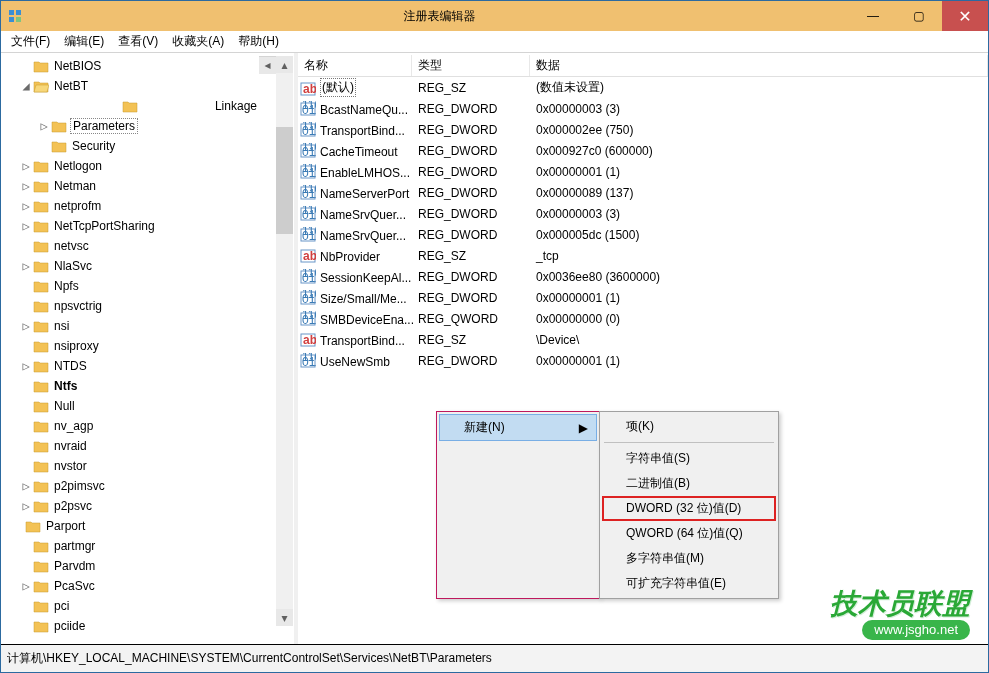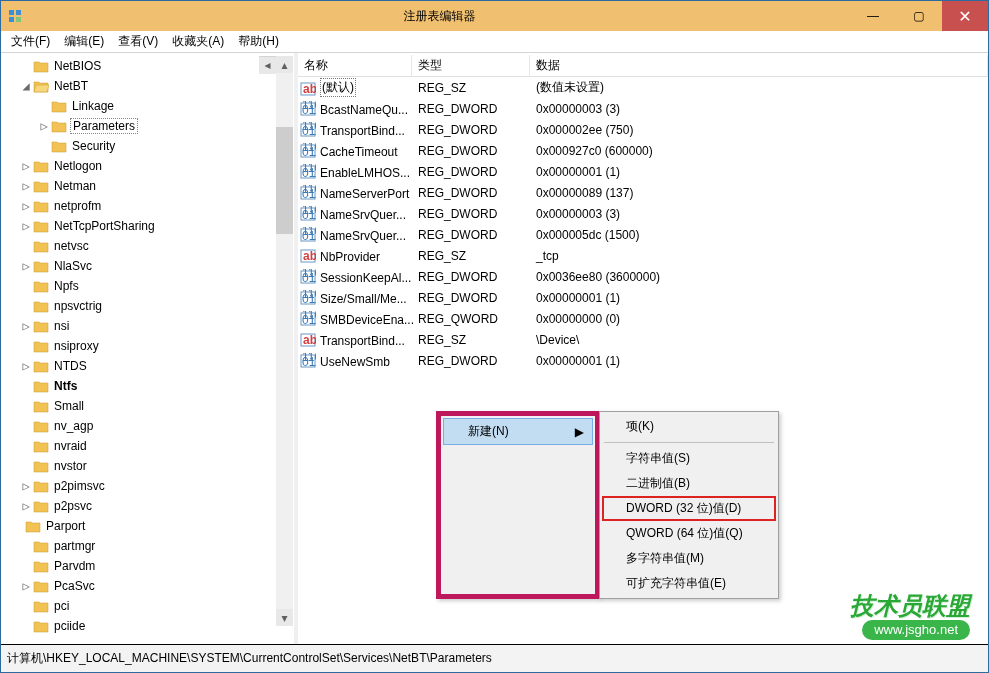--- a/index.html
+++ b/index.html
@@ -33,33 +33,33 @@
 .col-name { width: 114px; }
 .col-type { width: 118px; }
 .col-data { flex: 1; }
 .listbody { flex: 1; overflow: hidden; }
 .list-row { display: flex; align-items: center; height: 21px; }
 .list-row .col-name { display: flex; align-items: flex-end; gap: 4px; padding-left: 2px; }
 .list-row .col-type, .list-row .col-data { padding-left: 6px; }
 .ric { width: 16px; height: 16px; flex-shrink: 0; }
 .valname.def { border: 1px dotted #777; padding: 0 1px; }
 .context-wrap { position: absolute; left: 442px; top: 410px; display: flex; }
-.ctx1 { width: 164px; background: #f0f0f0; border: 5px solid #be185d; box-shadow: 2px 2px 4px rgba(0,0,0,0.2); padding: 2px; }
+.ctx1 { width: 164px; background: #f0f0f0; border: 1px solid #be185d; box-shadow: 2px 2px 4px rgba(0,0,0,0.2); padding: 2px; }
 .ctx1-item { padding: 4px 8px 4px 24px; background: #c2dcf2; border: 1px solid #78aee5; display: flex; justify-content: space-between; align-items:center; }
 .ctx2 { width: 180px; background: #f0f0f0; border: 1px solid #a0a0a0; box-shadow: 2px 2px 4px rgba(0,0,0,0.2); padding: 2px; margin-left: -1px; }
 .ctx2 .mi { padding: 4px 8px 4px 24px; white-space: nowrap; }
 .ctx2 .sep { height: 1px; background: #c0c0c0; margin: 3px 2px; }
 .ctx2 .mi.boxed { border: 2px solid #d22; padding: 2px 6px 2px 22px; }
 .statusbar { height: 28px; display: flex; align-items: center; padding: 0 6px; border-top: 1px solid #000000; background: #f3f3f3; font-size: 12px; }
 .vscroll { position:absolute; right:0; top:2px; bottom:0; width:17px; background:#f0f0f0; display:flex; flex-direction:column; }
 .vs-btn { height:17px; background:#e8e8e8; display:flex; align-items:center; justify-content:center; color:#606060; }
 .vs-track { flex:1; position:relative; }
 .vs-thumb { position:absolute; top:10%; left:0; right:0; height:20%; background:#cdcdcd; }
 .watermark { position: absolute; right: 18px; bottom: 4px; text-align: right; pointer-events:none; line-height: 1.2; }
-.wm1 { font-weight: bold; font-size: 24px; color: #2aa836; font-style: italic; text-shadow: 1px 1px #d3eed8; }
+.wm1 { font-weight: bold; font-size: 28px; color: #2aa836; font-style: italic; text-shadow: 1px 1px #d3eed8; }
 .wm2 { font-size: 13px; color: #fff; background: #39b54a; border-radius: 10px; padding: 2px 12px; display: inline-block; }
 </style>
 </head>
 <body>
 
 <div class="window">
 
   <div class="titlebar">
     <span class="tb-icon">
       <svg width="16" height="16">
@@ -101,39 +101,39 @@
           <div class="tree-row" style="padding-left: 18px;">
             <span class="tw">◢</span>
             <span class="folder">
               <svg width="16" height="14">
                 <path d="M1 3 L6 3 L7 4 L15 4 L15 13 L1 13 Z" fill="#f3c255" stroke="#c79b2f" stroke-width="0.5"></path>
                 <path d="M1 13 L3 6 L16 6 L14 13 Z" fill="#f7d77a" stroke="#c79b2f" stroke-width="0.5"></path>
               </svg>
             </span>
             <span class="lbl">NetBT</span>
           </div>
+          <div class="tree-row" style="padding-left: 36px; justify-content: space-between;">
+            <span class="tw"></span>
+            <span class="folder">
+              <svg width="16" height="14">
+                <path d="M1 3 L6 3 L7 4 L15 4 L15 13 L1 13 Z" fill="#f3c255" stroke="#c79b2f" stroke-width="0.5"></path>
+              </svg>
+            </span>
+            <span class="lbl">Linkage</span>
+          </div>
           <div class="tree-row" style="padding-left: 36px;">
-            <span class="tw"></span>
-            <span class="folder">
-              <svg width="16" height="14">
-                <path d="M1 3 L6 3 L7 4 L15 4 L15 13 L1 13 Z" fill="#f3c255" stroke="#c79b2f" stroke-width="0.5"></path>
-              </svg>
-            </span>
-            <span class="lbl">Linkage</span>
+            <span class="tw">▷</span>
+            <span class="folder">
+              <svg width="16" height="14">
+                <path d="M1 3 L6 3 L7 4 L15 4 L15 13 L1 13 Z" fill="#f3c255" stroke="#c79b2f" stroke-width="0.5"></path>
+              </svg>
+            </span>
+            <span class="lbl sel">Parameters</span>
           </div>
           <div class="tree-row" style="padding-left: 36px;">
-            <span class="tw">▷</span>
-            <span class="folder">
-              <svg width="16" height="14">
-                <path d="M1 3 L6 3 L7 4 L15 4 L15 13 L1 13 Z" fill="#f3c255" stroke="#c79b2f" stroke-width="0.5"></path>
-              </svg>
-            </span>
-            <span class="lbl sel">Parameters</span>
-          </div>
-          <div class="tree-row" style="padding-left: 36px;">
             <span class="tw"></span>
             <span class="folder">
               <svg width="16" height="14">
                 <path d="M1 3 L6 3 L7 4 L15 4 L15 13 L1 13 Z" fill="#f3c255" stroke="#c79b2f" stroke-width="0.5"></path>
               </svg>
             </span>
             <span class="lbl">Security</span>
           </div>
           <div class="tree-row" style="padding-left: 18px;">
             <span class="tw">▷</span>
@@ -243,21 +243,21 @@
             </span>
             <span class="lbl">Ntfs</span>
           </div>
           <div class="tree-row" style="padding-left: 18px;">
             <span class="tw"></span>
             <span class="folder">
               <svg width="16" height="14">
                 <path d="M1 3 L6 3 L7 4 L15 4 L15 13 L1 13 Z" fill="#f3c255" stroke="#c79b2f" stroke-width="0.5"></path>
               </svg>
             </span>
-            <span class="lbl">Small</span>
+            <span class="lbl">Null</span>
           </div>
           <div class="tree-row" style="padding-left: 18px;">
             <span class="tw"></span>
             <span class="folder">
               <svg width="16" height="14">
                 <path d="M1 3 L6 3 L7 4 L15 4 L15 13 L1 13 Z" fill="#f3c255" stroke="#c79b2f" stroke-width="0.5"></path>
               </svg>
             </span>
             <span class="lbl">nv_agp</span>
           </div>

